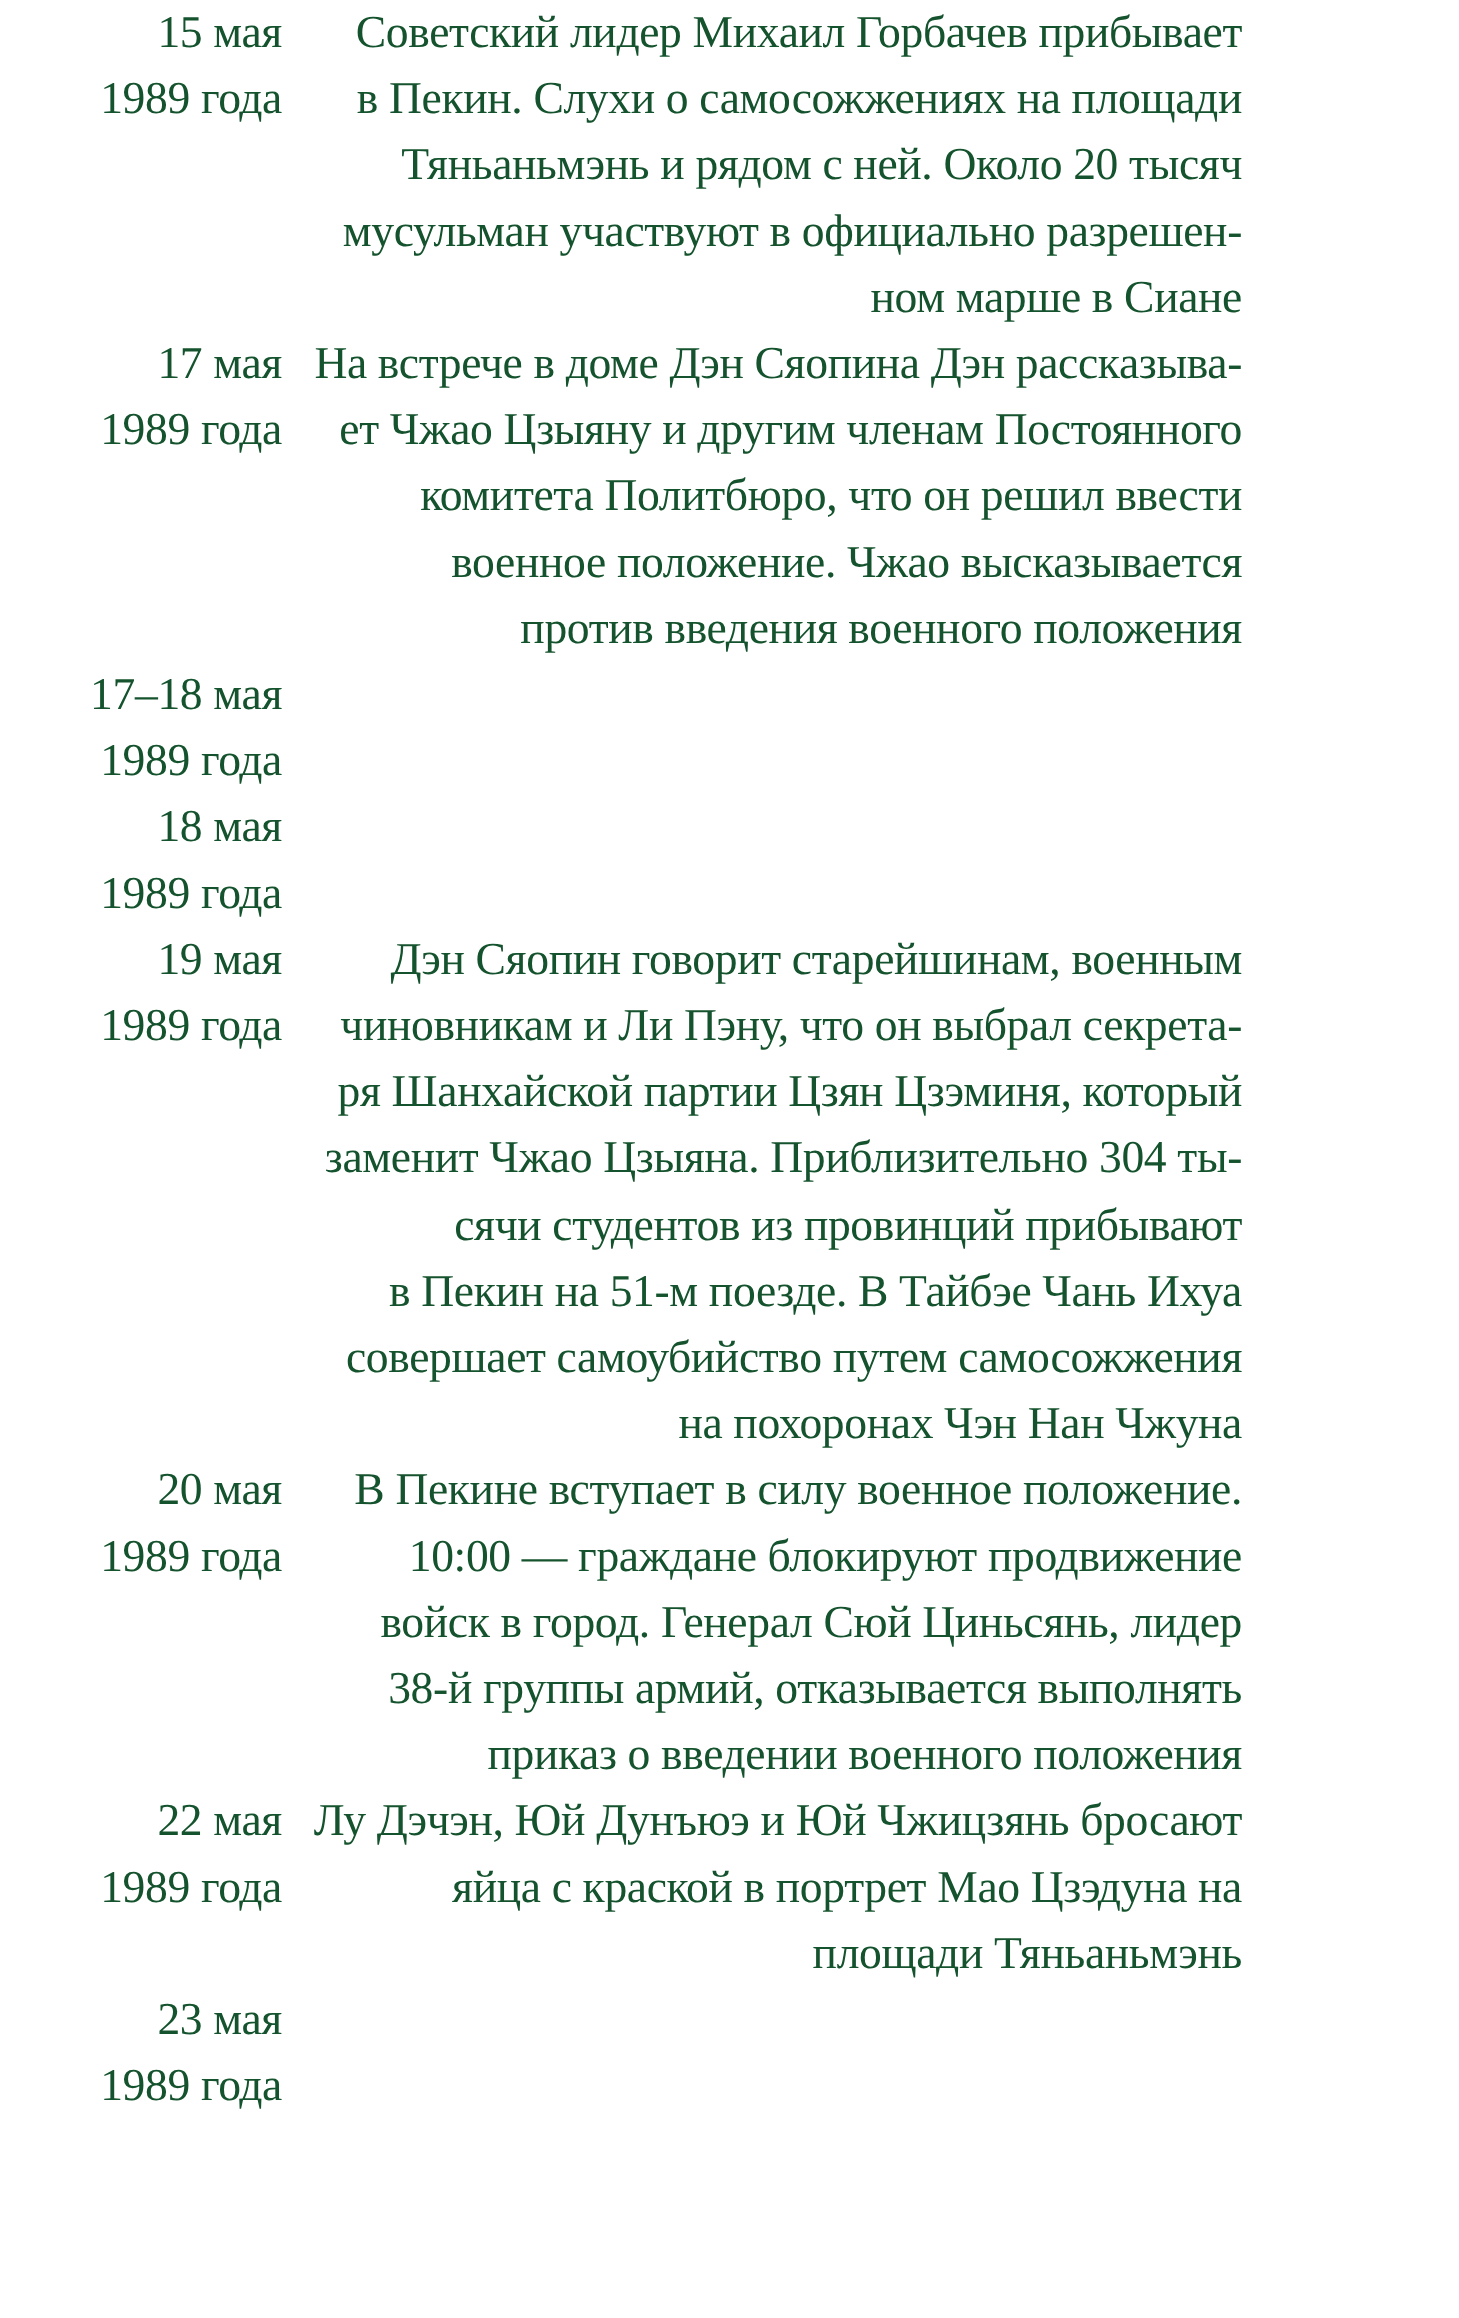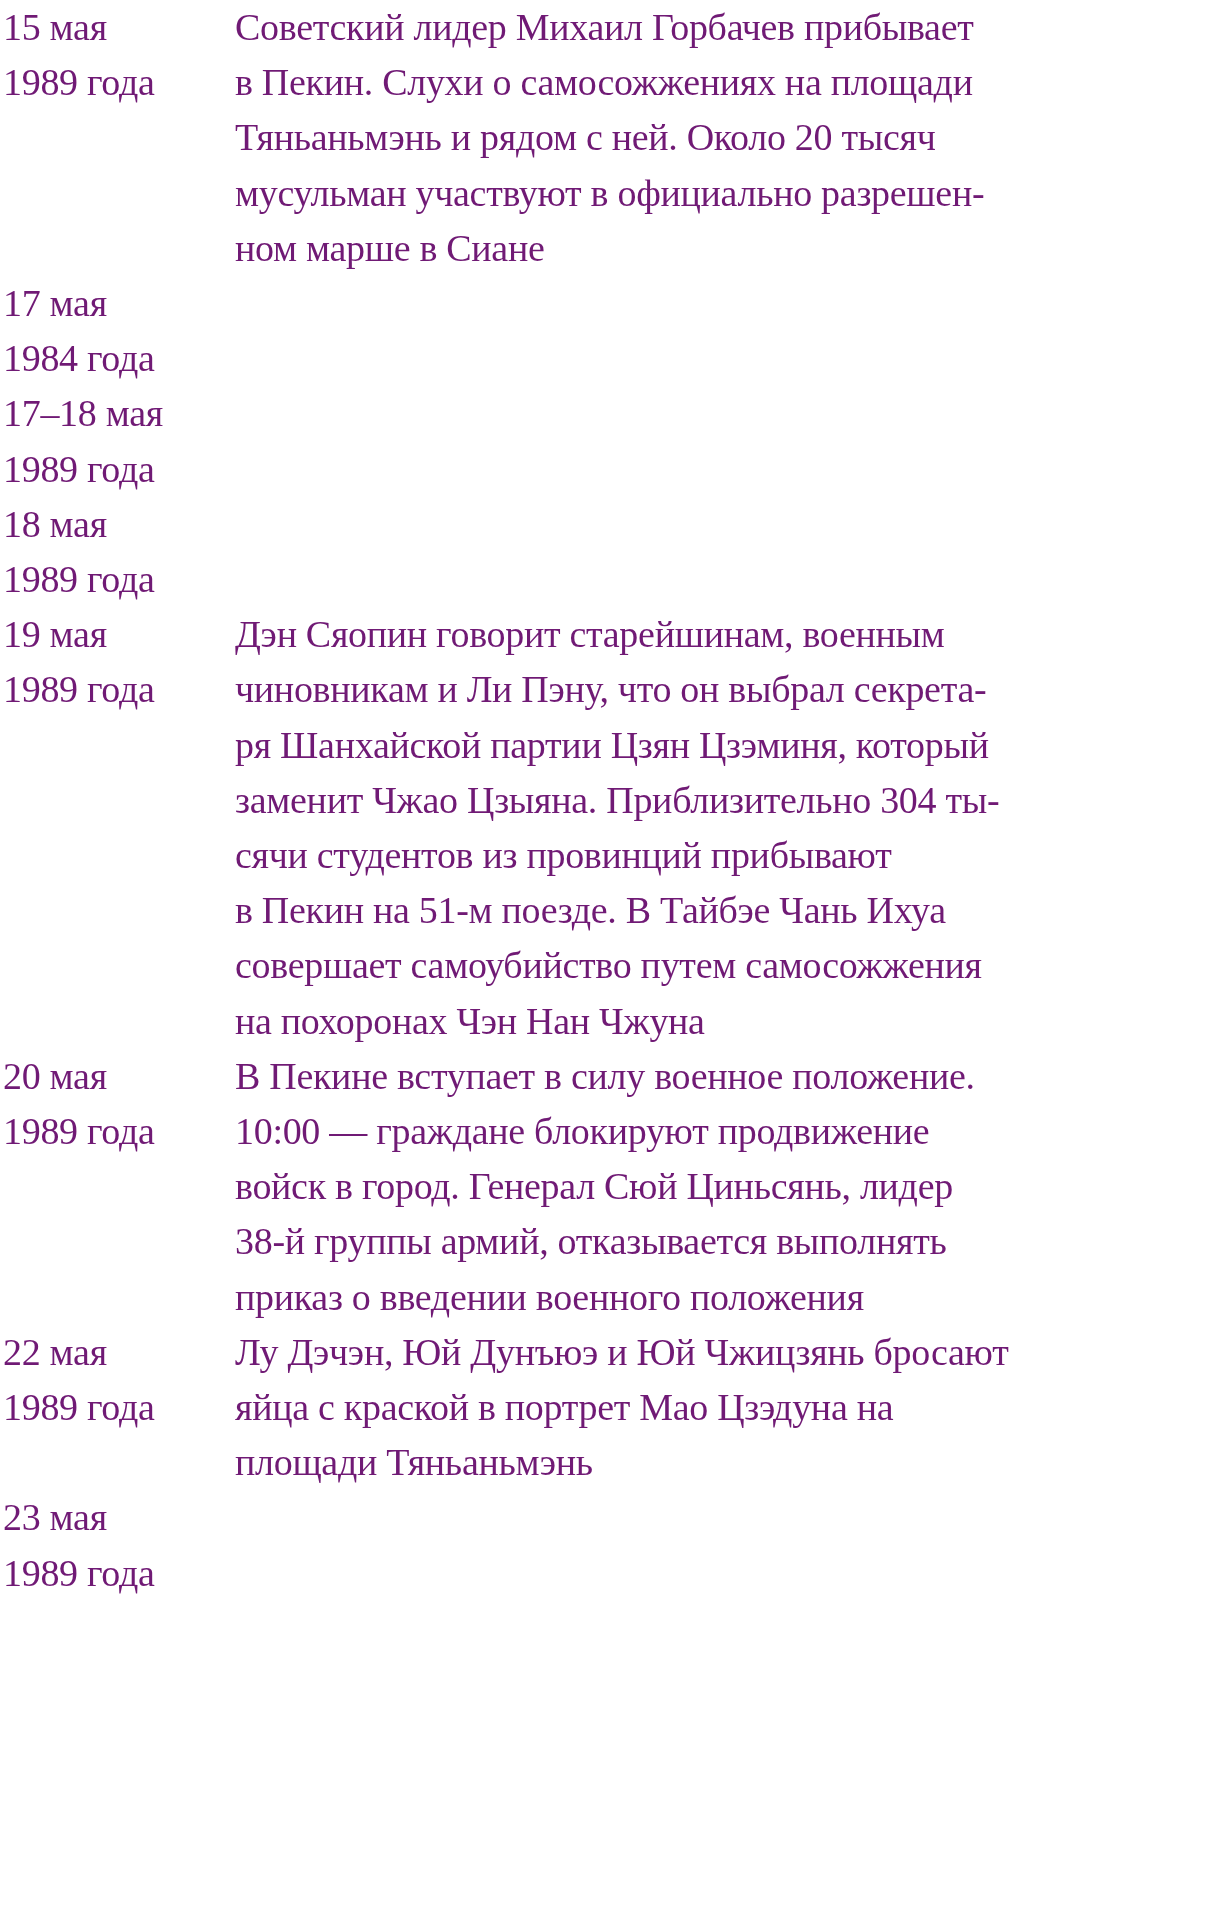--- a/index.html
+++ b/index.html
@@ -11,21 +11,22 @@
     height: 1932px;
     background: #ffffff;
     overflow: hidden;
   }
   .page {
     box-sizing: border-box;
     width: 1053px;
     height: 1932px;
     padding: 0 0 0 3px;
     font-family: "Liberation Serif", "DejaVu Serif", serif;
-    color: #701a75;
+    color: #14532d;
+    text-align: right;
   }
   .entry {
     display: flex;
     align-items: flex-start;
   }
   .entry-date,
   .entry-text {
     font-size: 38px;
     line-height: 55.2px;
     letter-spacing: -0.3px;
@@ -50,21 +51,26 @@
 1989 года</div>
     <div class="entry-text">Советский лидер Михаил Горбачев прибывает
 в Пекин. Слухи о самосожжениях на площади
 Тяньаньмэнь и рядом с ней. Около 20 тысяч
 мусульман участвуют в официально разрешен-
 ном марше в Сиане</div>
   </div>
 
   <div class="entry">
     <div class="entry-date">17 мая
-1984 года</div>
+1989 года</div>
+    <div class="entry-text">На встрече в доме Дэн Сяопина Дэн рассказыва-
+ет Чжао Цзыяну и другим членам Постоянного
+комитета Политбюро, что он решил ввести
+военное положение. Чжао высказывается
+против введения военного положения</div>
   </div>
 
   <div class="entry">
     <div class="entry-date">17–18 мая
 1989 года</div>
   </div>
 
   <div class="entry">
     <div class="entry-date">18 мая
 1989 года</div>

